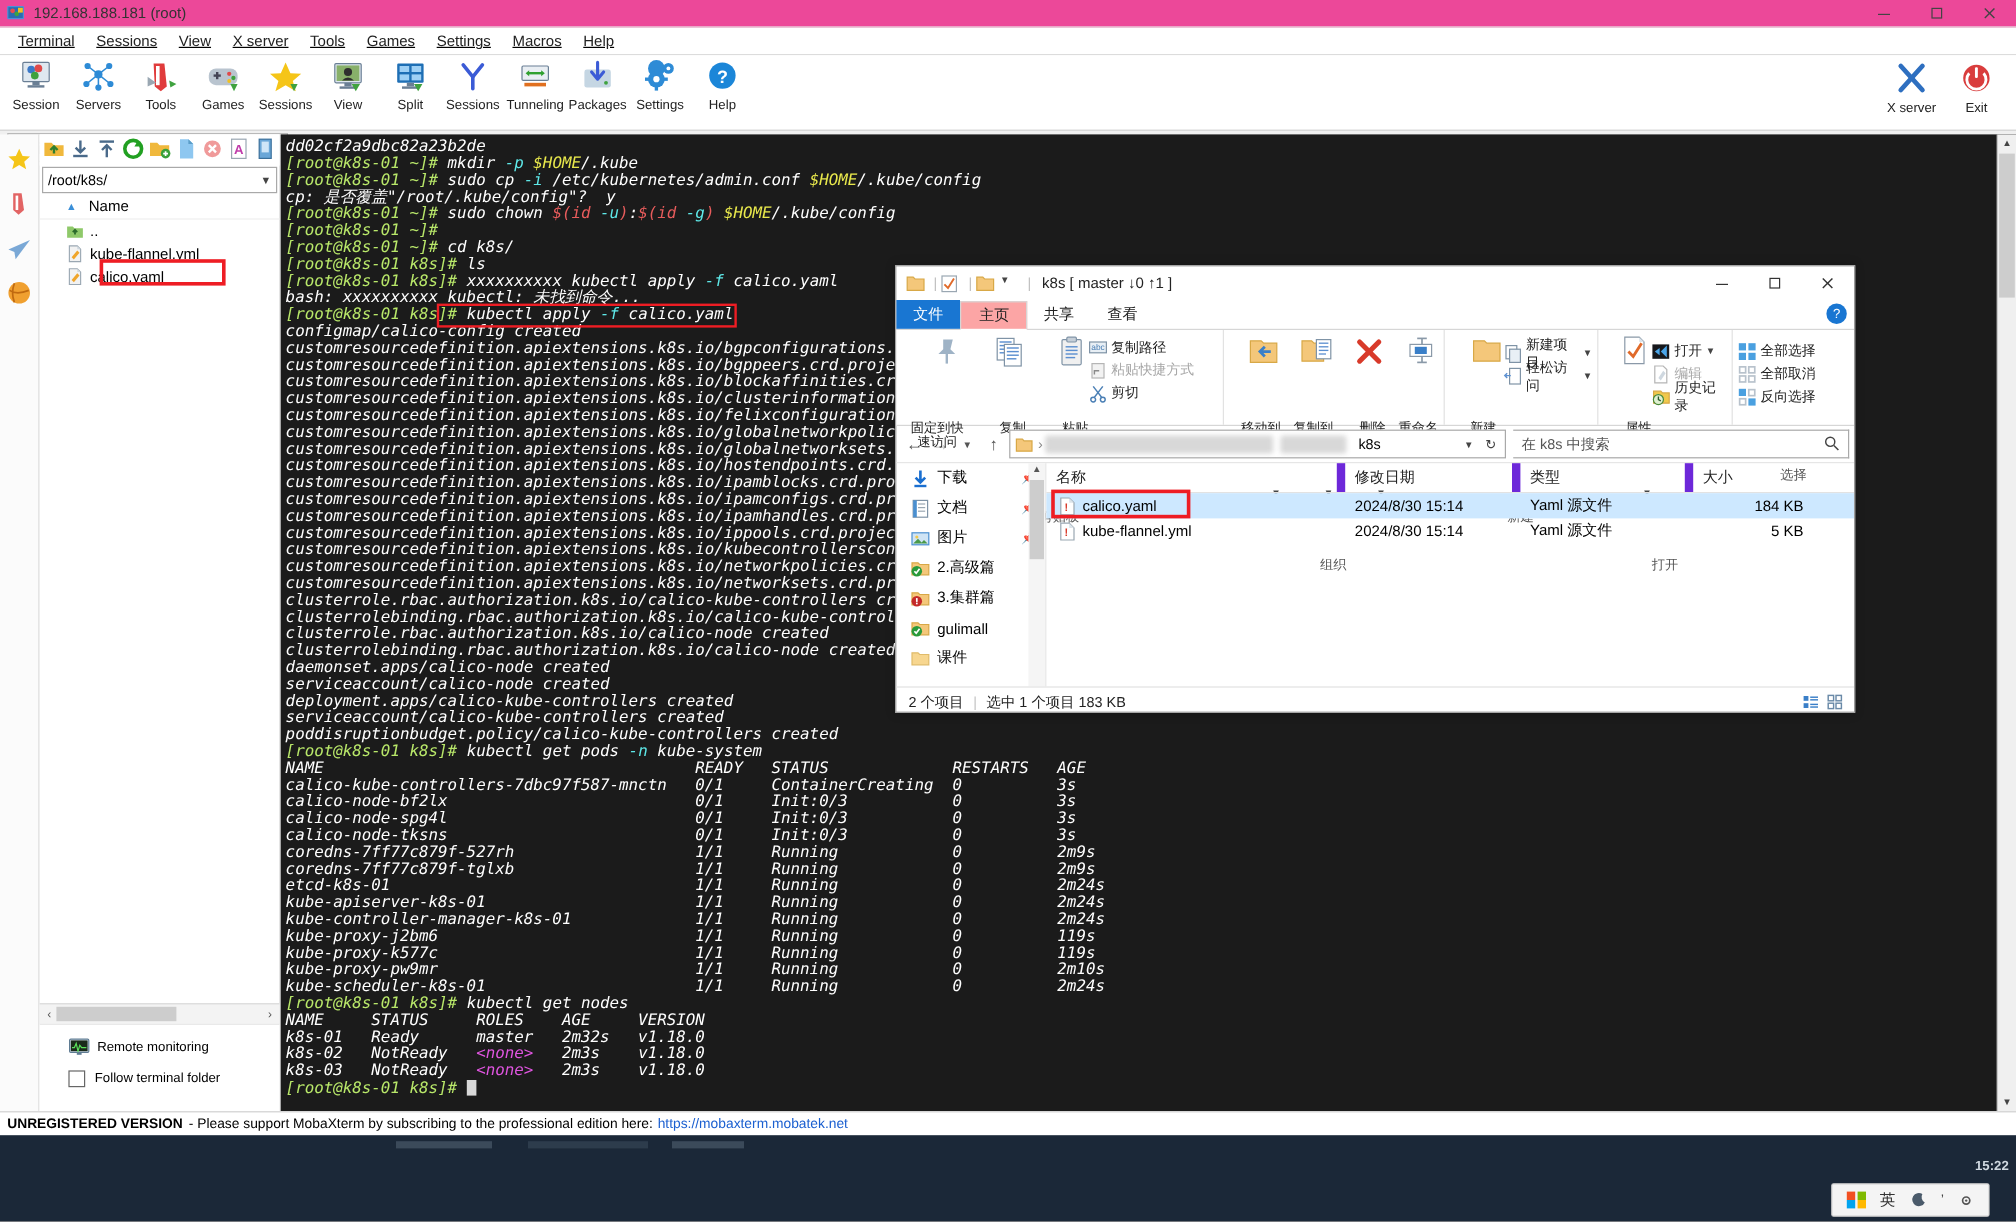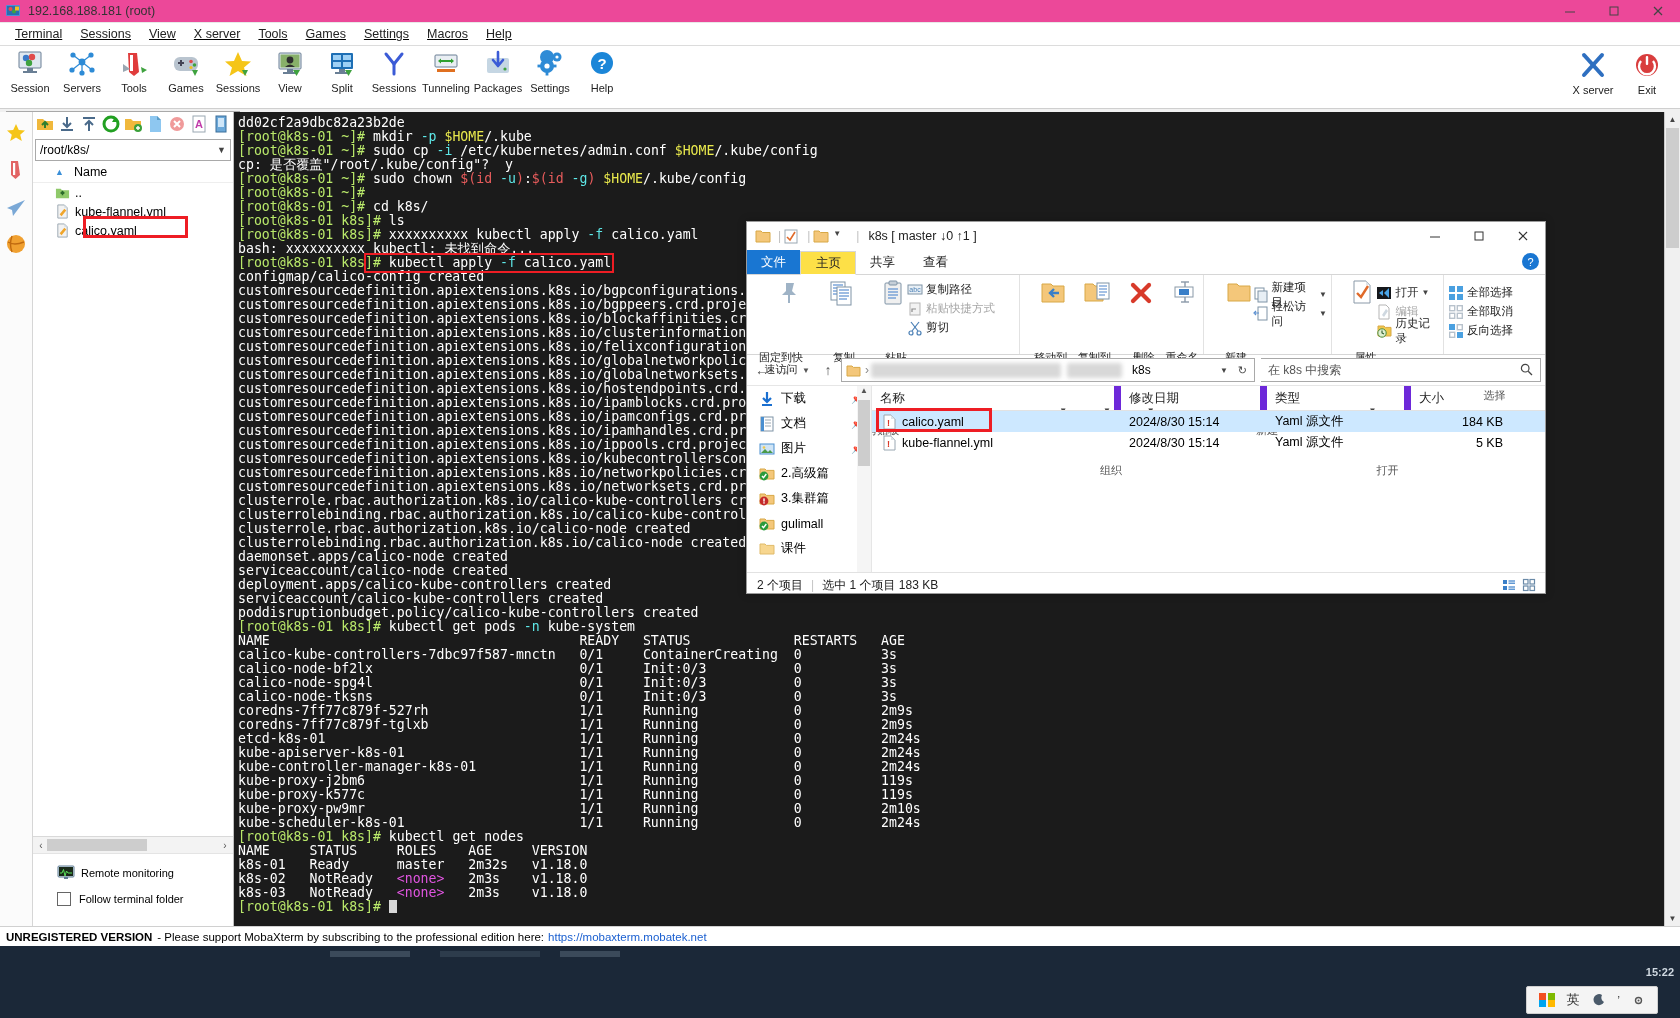--- a/index.html
+++ b/index.html
@@ -68,21 +68,21 @@
                 justify-content:space-between;padding:0 2px;background:#f3f3f3;}
   .sftp-hscroll .ar{font-size:10px;color:#555;width:12px;text-align:center;}
   .sftp-thumb{height:12px;width:100px;background:#cdcdcd;}
   .sftp-foot{height:66px;background:#fff;border-top:1px solid #e4e4e4;padding-top:6px;}
   .sf-item{display:flex;align-items:center;padding-left:24px;height:26px;font-size:11px;}
   .sf-item .ck{width:12px;height:12px;border:1px solid #666;margin-right:8px;background:#fff;}
 
   
   .term{flex:1;background:#1b1b1b;position:relative;overflow:hidden;}
   .term-inner{padding:4px 0 0 4px;font-family:"DejaVu Sans Mono","Liberation Mono",monospace;
-              font-size:13.2px;line-height:14px;color:#e8e8e8;white-space:pre;}
+              font-size:13.2px;line-height:14px;color:#e8e8e8;white-space:pre;font-style:italic;}
   .term-inner .g{color:#b9e86a;}
   .term-inner .y{color:#e8e84c;}
   .term-inner .c{color:#5ee8e8;}
   .term-inner .r{color:#e85c5c;}
   .term-inner .m{color:#e055e0;}
   .term-inner .w{color:#ffffff;}
   .cursor{display:inline-block;width:8px;height:13px;background:#d8d8d8;vertical-align:-2px;}
   .tscroll{position:absolute;right:0;top:0;width:15px;height:100%;background:#f0f0f0;
            border-left:1px solid #c9c9c9;}
   .tscroll .up,.tscroll .dn{height:15px;display:flex;align-items:center;justify-content:center;
@@ -106,21 +106,21 @@
   .exp-qa .qi{width:16px;height:15px;margin-right:4px;position:relative;}
   .exp-qa .sep{color:#c0c0c0;margin:0 3px;}
   .exp-title{font-size:12.5px;color:#222;margin-left:6px;}
   .exp-wbtns{position:absolute;right:0;top:0;display:flex;}
   .exp-wb{width:44px;height:28px;display:flex;align-items:center;justify-content:center;}
 
   .exp-ribtabs{height:24px;display:flex;align-items:flex-end;border-bottom:1px solid #d6d6d6;
                position:relative;}
   .rtab{height:24px;padding:0 14px;display:flex;align-items:center;font-size:12.5px;color:#222;}
   .rtab.file{background:#1976d2;color:#fff;}
-  .rtab.sel{background:#fde047;border:1px solid #d6d6d6;border-bottom:1px solid #fff;
+  .rtab.sel{background:#fca5a5;border:1px solid #d6d6d6;border-bottom:1px solid #fff;
             margin-bottom:-1px;box-sizing:border-box;padding-left:15px;}
   .exp-help{position:absolute;right:6px;top:3px;width:17px;height:17px;border-radius:50%;
             background:#1976d2;color:#fff;font-size:11px;display:flex;align-items:center;
             justify-content:center;}
 
   .ribbon{height:79px;border-bottom:1px solid #d6d6d6;display:flex;background:#fff;
           position:relative;}
   .rgrp{display:flex;flex-direction:column;border-right:1px solid #e2e2e2;padding:2px 4px 0 4px;
         box-sizing:border-box;height:79px;}
   .rgrp .gc{flex:1;display:flex;align-items:flex-start;}

